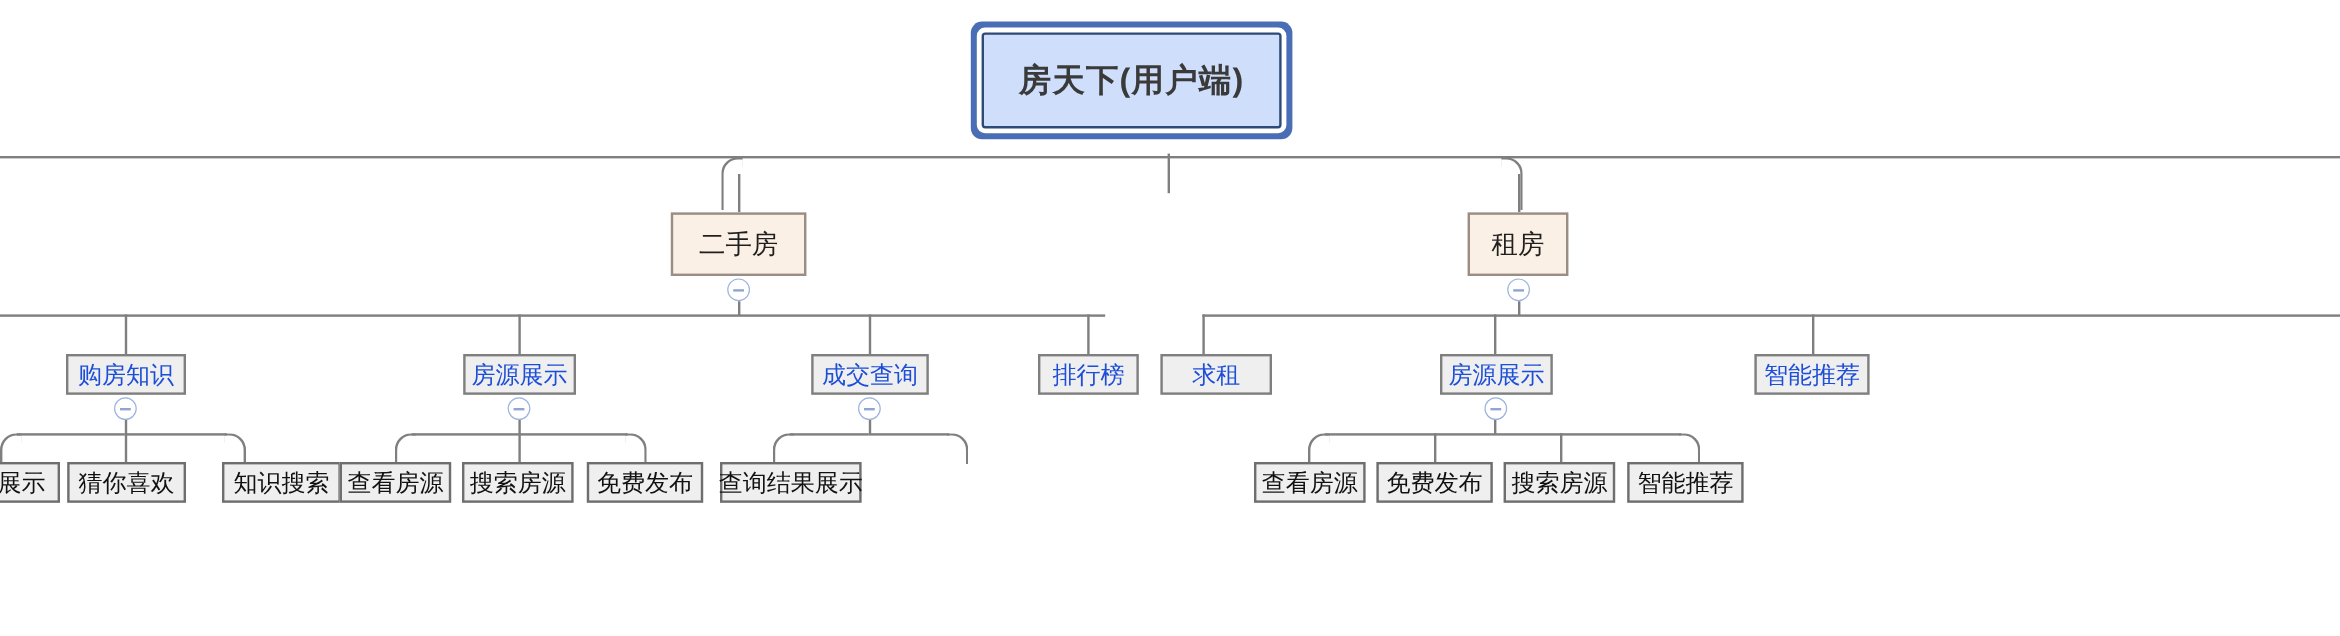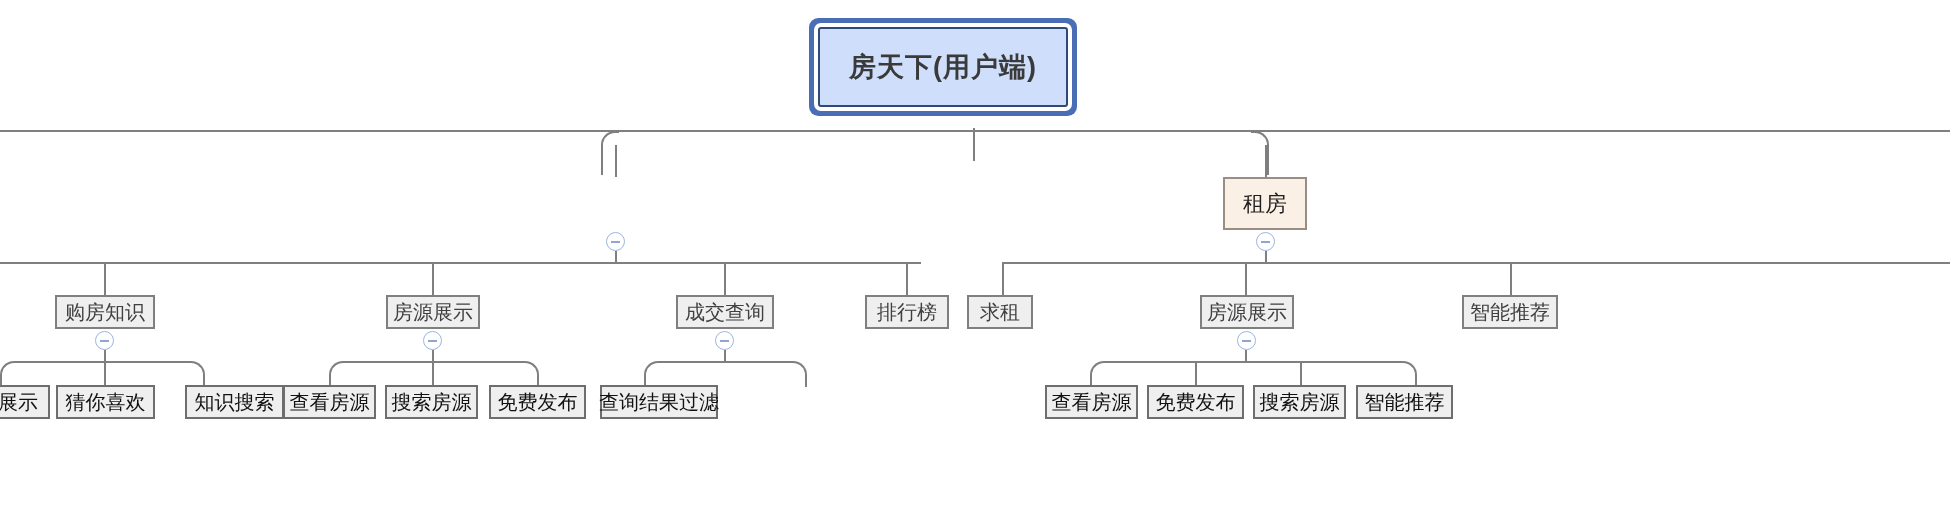--- a/index.html
+++ b/index.html
@@ -65,21 +65,21 @@
     background: #fbf0e6;
     border: 2px solid #9a8d84;
     font-size: 22px;
     color: #1f1f1f;
   }
 
   .node.lvl3 {
     background: #efefef;
     border: 2px solid #7f7f7f;
     font-size: 20px;
-    color: #404040;
+    color: #1d4ed8;
   }
 
   .node.leaf {
     background: #efefef;
     border: 2px solid #6e6e6e;
     font-size: 20px;
     color: #111111;
   }
 
   
@@ -113,20 +113,21 @@
   <div class="line-v" style="left:973px; top:128px; height:33px;"></div>
 
   <div class="line-h" style="left:0px; top:130px; width:1950px;"></div>
 
   <div class="elbow tl" style="left:601px; top:131px; width:16px; height:42px;"></div>
   <div class="line-v" style="left:615px; top:145px; height:32px;"></div>
 
   <div class="elbow tr" style="left:1251px; top:131px; width:16px; height:42px;"></div>
   <div class="line-v" style="left:1265px; top:145px; height:32px;"></div>
 
+  <div class="node lvl2" style="left:559px; top:177px; width:113px; height:53px;">二手房</div>
 
   <div class="collapse" style="left:606px; top:232px;">
     <span class="minus"></span>
   </div>
 
   <div class="node lvl2" style="left:1223px; top:177px; width:84px; height:53px;">租房</div>
 
   <div class="collapse" style="left:1256px; top:232px;">
     <span class="minus"></span>
   </div>
@@ -157,21 +158,21 @@
     <span class="minus"></span>
   </div>
 
   <div class="node lvl3" style="left:676px; top:295px; width:98px; height:34px;">成交查询</div>
   <div class="collapse" style="left:715px; top:331px;">
     <span class="minus"></span>
   </div>
 
   <div class="node lvl3" style="left:865px; top:295px; width:84px; height:34px;">排行榜</div>
 
-  <div class="node lvl3" style="left:967px; top:295px; width:66px; height:34px;">求租</div>
+  <div class="node lvl3" style="left:967px; top:295px; width:93px; height:34px;">求租</div>
 
   <div class="node lvl3" style="left:1200px; top:295px; width:94px; height:34px;">房源展示</div>
   <div class="collapse" style="left:1237px; top:331px;">
     <span class="minus"></span>
   </div>
 
   <div class="node lvl3" style="left:1462px; top:295px; width:96px; height:34px;">智能推荐</div>
 
   <div class="line-v" style="left:104px; top:350px; height:12px;"></div>
   <div class="elbow tl" style="left:0px;  top:361px; width:16px; height:24px;"></div>
@@ -194,21 +195,21 @@
   <div class="node leaf" style="left:283px; top:385px; width:93px; height:34px;">查看房源</div>
   <div class="node leaf" style="left:385px; top:385px; width:93px; height:34px;">搜索房源</div>
   <div class="node leaf" style="left:489px; top:385px; width:97px; height:34px;">免费发布</div>
 
   <div class="line-v" style="left:724px; top:350px; height:12px;"></div>
   <div class="elbow tl" style="left:644px; top:361px; width:16px; height:24px;"></div>
   <div class="line-h" style="left:658px; top:361px; width:66px;"></div>
   <div class="line-h" style="left:724px; top:361px; width:67px;"></div>
   <div class="elbow tr" style="left:789px; top:361px; width:16px; height:24px;"></div>
 
-  <div class="node leaf" style="left:600px; top:385px; width:118px; height:34px;">查询结果过滤</div>
+  <div class="node leaf" style="left:600px; top:385px; width:118px; height:34px;">查询结果展示</div>
 
   <div class="line-v" style="left:1245px; top:350px; height:12px;"></div>
   <div class="elbow tl" style="left:1090px; top:361px; width:16px; height:24px;"></div>
   <div class="line-h" style="left:1104px; top:361px; width:141px;"></div>
   <div class="line-h" style="left:1245px; top:361px; width:156px;"></div>
   <div class="elbow tr" style="left:1399px; top:361px; width:16px; height:24px;"></div>
   <div class="line-v" style="left:1195px; top:361px; height:24px;"></div>
   <div class="line-v" style="left:1300px; top:361px; height:24px;"></div>
 
   <div class="node leaf" style="left:1045px; top:385px; width:93px; height:34px;">查看房源</div>

